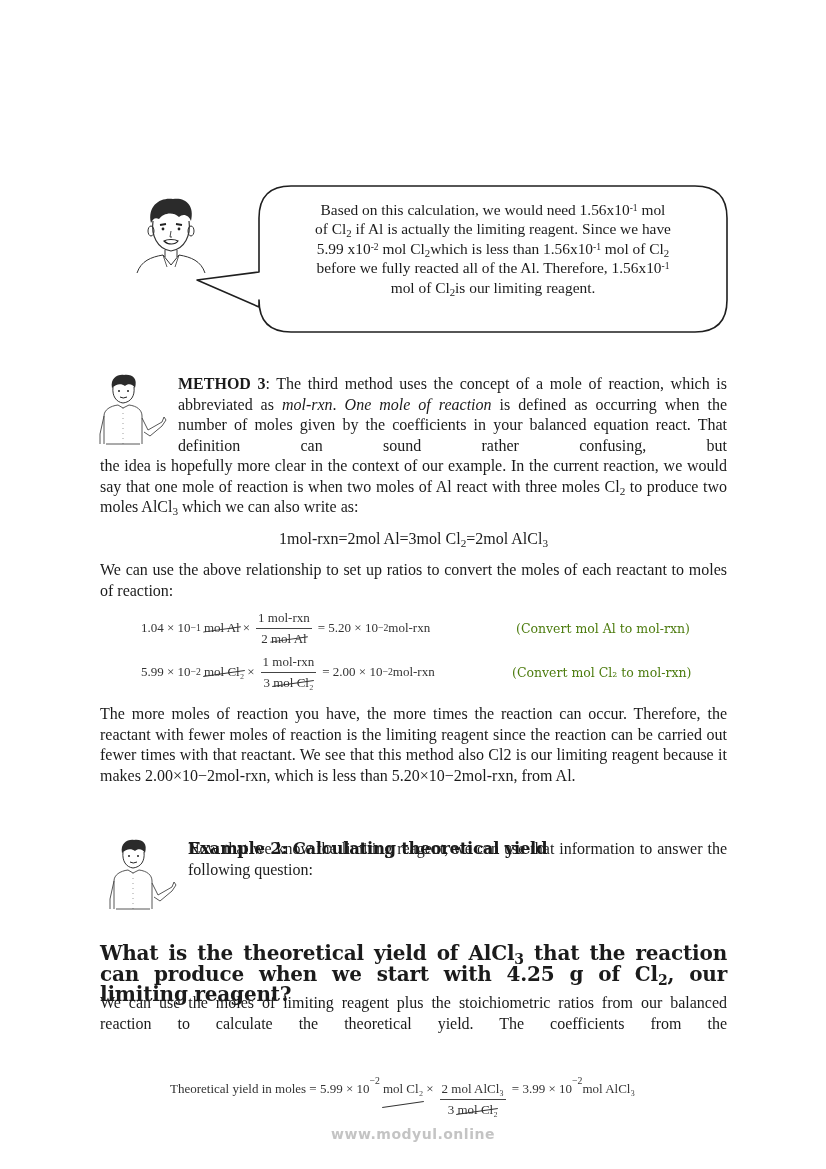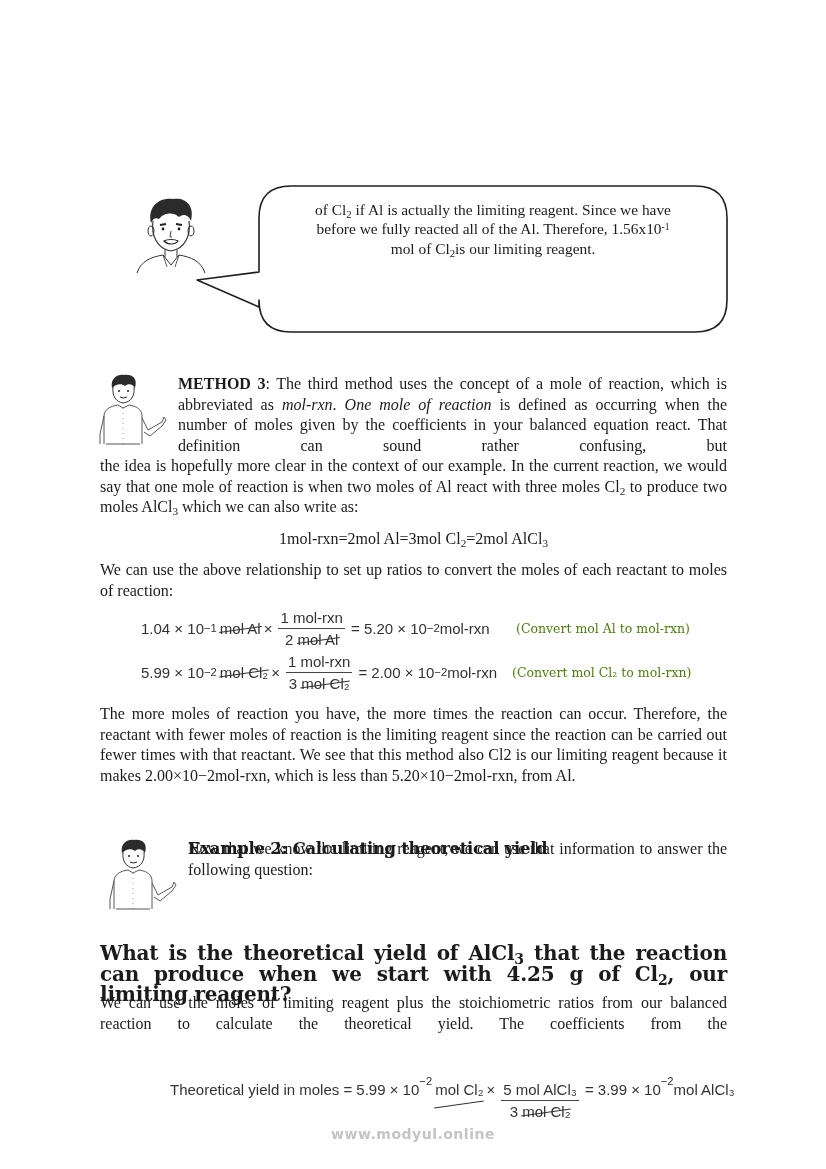--- a/index.html
+++ b/index.html
@@ -12,21 +12,21 @@
   .bold { font-weight: bold; }
   .ital { font-style: italic; }
   .sub { font-size: 0.7em; vertical-align: -0.25em; line-height: 0; }
   .sup { font-size: 0.62em; vertical-align: 0.45em; line-height: 0; }
 
   
   .bubble-text { font-family: "Liberation Serif", "DejaVu Serif", serif; font-size: 15.4px; line-height: 19.4px;
                  text-align: center; color: #1b1b1b; }
 
   
-  .math { font-family: Liberation Sans, sans-serif; font-size: 15px; color: #333; white-space: nowrap; }
+  .math { font-family: Liberation Serif, serif; font-size: 13px; color: #333; white-space: nowrap; }
   .frac { display: inline-flex; flex-direction: column; align-items: center; vertical-align: middle; margin: 0 3px; }
   .frac .num { padding: 0 2px 2px 2px; border-bottom: 1px solid #444; }
   .frac .den { padding: 2px 2px 0 2px; }
   .cancel { position: relative; display: inline-block; }
   .cancel::after { content: ""; position: absolute; left: -1px; right: -1px; top: 55%;
                    border-top: 1.2px solid #333; transform: rotate(-8deg); }
   .note { position: absolute; font-family: "DejaVu Serif", serif; font-size: 12.5px; color: #4d7c0f; }
 
   .watermark { font-family: "DejaVu Sans", "Liberation Sans", sans-serif; font-size: 14px; color: #c4c4c4; letter-spacing: 0.5px; font-weight: bold; }
 </style>
@@ -53,21 +53,27 @@
 
 <svg class="abs" style="left:195px;top:184px" width="535" height="152" viewBox="0 0 535 152">
   <path d="M92 2 L500 2 Q532 2 532 34 L532 116 Q532 148 500 148 L96 148 Q64 148 64 116 L64 123 L64 122
            L64 122 Q64 122 64 122 L64 123 L64 110 L64 123" fill="none" stroke="none"></path>
   <path d="M96 2 L500 2 Q532 2 532 34 L532 116 Q532 148 500 148 L96 148 Q64 148 64 116 L64 123
            L2 96 L64 88 L64 34 Q64 2 96 2 Z" fill="#fff" stroke="#1f1f1f" stroke-width="1.6" stroke-linejoin="round"></path>
 </svg>
 
 <div class="abs bubble-text" style="left:270px;top:200px;width:446px;">
   <div>
+    <span>Based on this calculation, we would need 1.56x10</span><span class="sup">-1</span><span> mol</span>
+  </div>
+  <div>
     <span>of Cl</span><span class="sub">2</span><span> if Al is actually the limiting reagent. Since we have</span>
+  </div>
+  <div>
+    <span>5.99 x10</span><span class="sup">-2</span><span> mol Cl</span><span class="sub">2</span><span>which is less than 1.56x10</span><span class="sup">-1</span><span> mol of Cl</span><span class="sub">2</span>
   </div>
   <div>
     <span>before we fully reacted all of the Al. Therefore, 1.56x10</span><span class="sup">-1</span>
   </div>
   <div>
     <span>mol of Cl</span><span class="sub">2</span><span>is our limiting reagent.</span>
   </div>
 </div>
 
 <svg class="abs" style="left:98px;top:374px" width="70" height="72" viewBox="0 0 70 72">
@@ -151,21 +157,21 @@
 </div>
 
 <div class="abs para" style="left:100px;top:993px;width:627px;text-align-last:justify;">We can use the moles of limiting reagent plus the stoichiometric ratios from our balanced reaction to calculate the theoretical yield. The coefficients from the</div>
 
 <div class="abs math" style="left:170px;top:1081px;height:42px;display:flex;">
   <span>Theoretical yield in moles = 5.99 × 10</span>
     <span class="sup" style="font-size:0.75em">−2</span>
   <span class="cancel" style="margin-left:3px">mol Cl₂</span>
   <span style="margin:0 3px">×</span>
   <span class="frac">
-    <span class="num">5 mol AlCl₃</span>
+    <span class="num">2 mol AlCl₃</span>
     <span class="den"><span>3</span> <span class="cancel">mol Cl₂</span></span>
   </span>
   <span style="margin-left:3px">= 3.99 × 10</span>
     <span class="sup" style="font-size:0.75em">−2</span>
     <span> mol AlCl₃</span>
 </div>
 
 <div class="abs watermark" style="left:0;width:826px;top:1126px;text-align:center;">www.modyul.online</div>
 
 </body></html>

